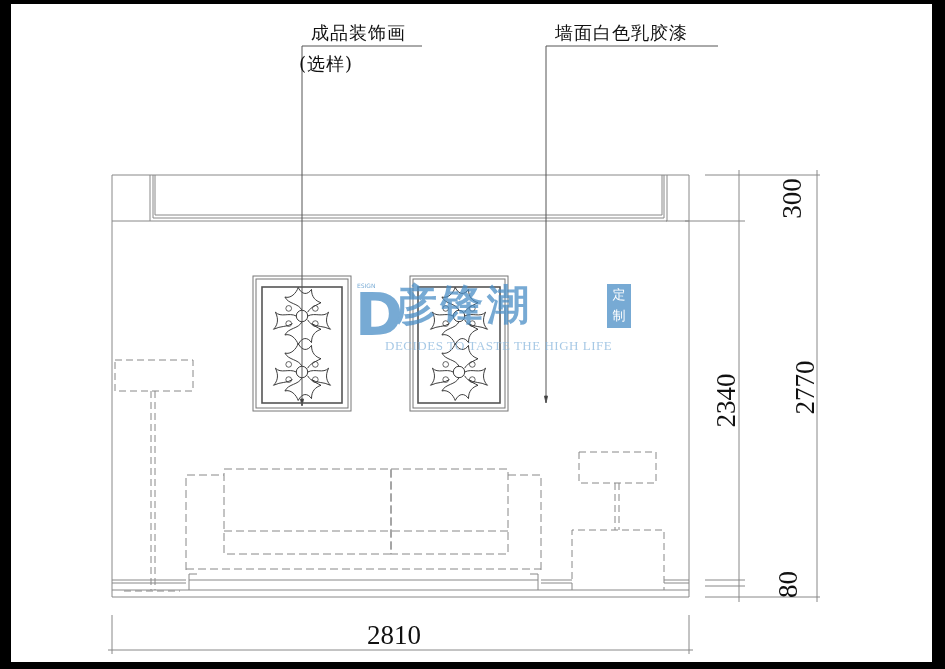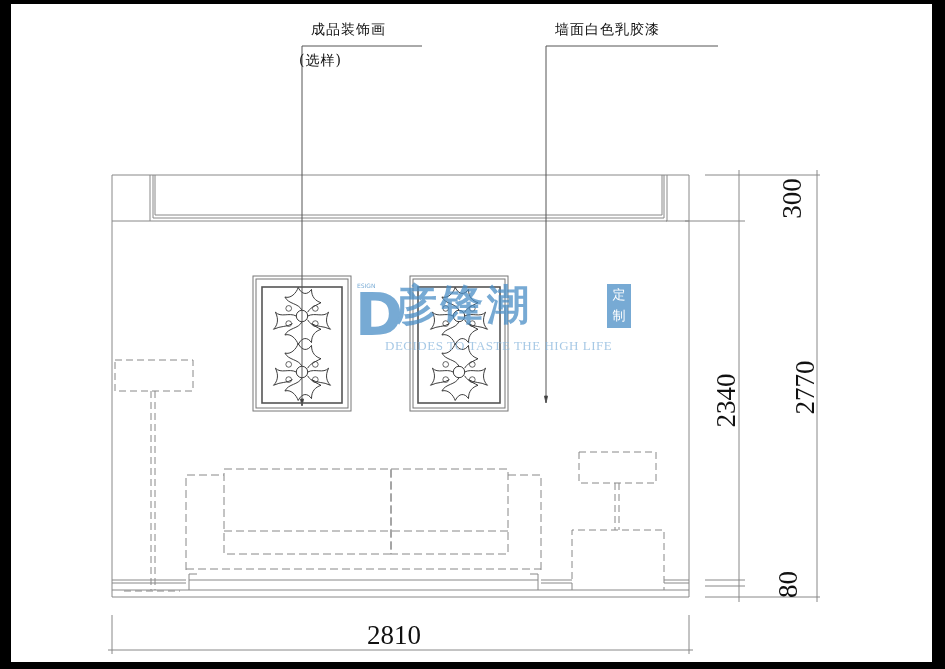--- a/index.html
+++ b/index.html
@@ -3,21 +3,21 @@
   <meta charset="utf-8">
   <style>
     html, body { margin: 0; padding: 0; background: #000; }
     body { width: 945px; height: 669px; position: relative; overflow: hidden; }
     .sheet {
       position: absolute; left: 11px; top: 4px; width: 921px; height: 658px;
       background: #ffffff;
     }
     svg { position: absolute; left: 0; top: 0; }
     .label-cn {
-      position: absolute; font-family: "DejaVu Serif", serif; font-size: 14px;
+      position: absolute; font-family: "DejaVu Serif", serif; font-size: 18px;
       color: #111; white-space: nowrap; letter-spacing: 1px;
     }
     .dim {
       position: absolute; font-family: "Liberation Serif", serif; font-size: 27px;
       color: #111; white-space: nowrap; line-height: 1;
     }
     .dim.vert { transform: rotate(-90deg); transform-origin: center center; }
     .logo {
       position: absolute; left: 355px; top: 280px; width: 285px; height: 80px;
       opacity: 0.75; pointer-events: none;

